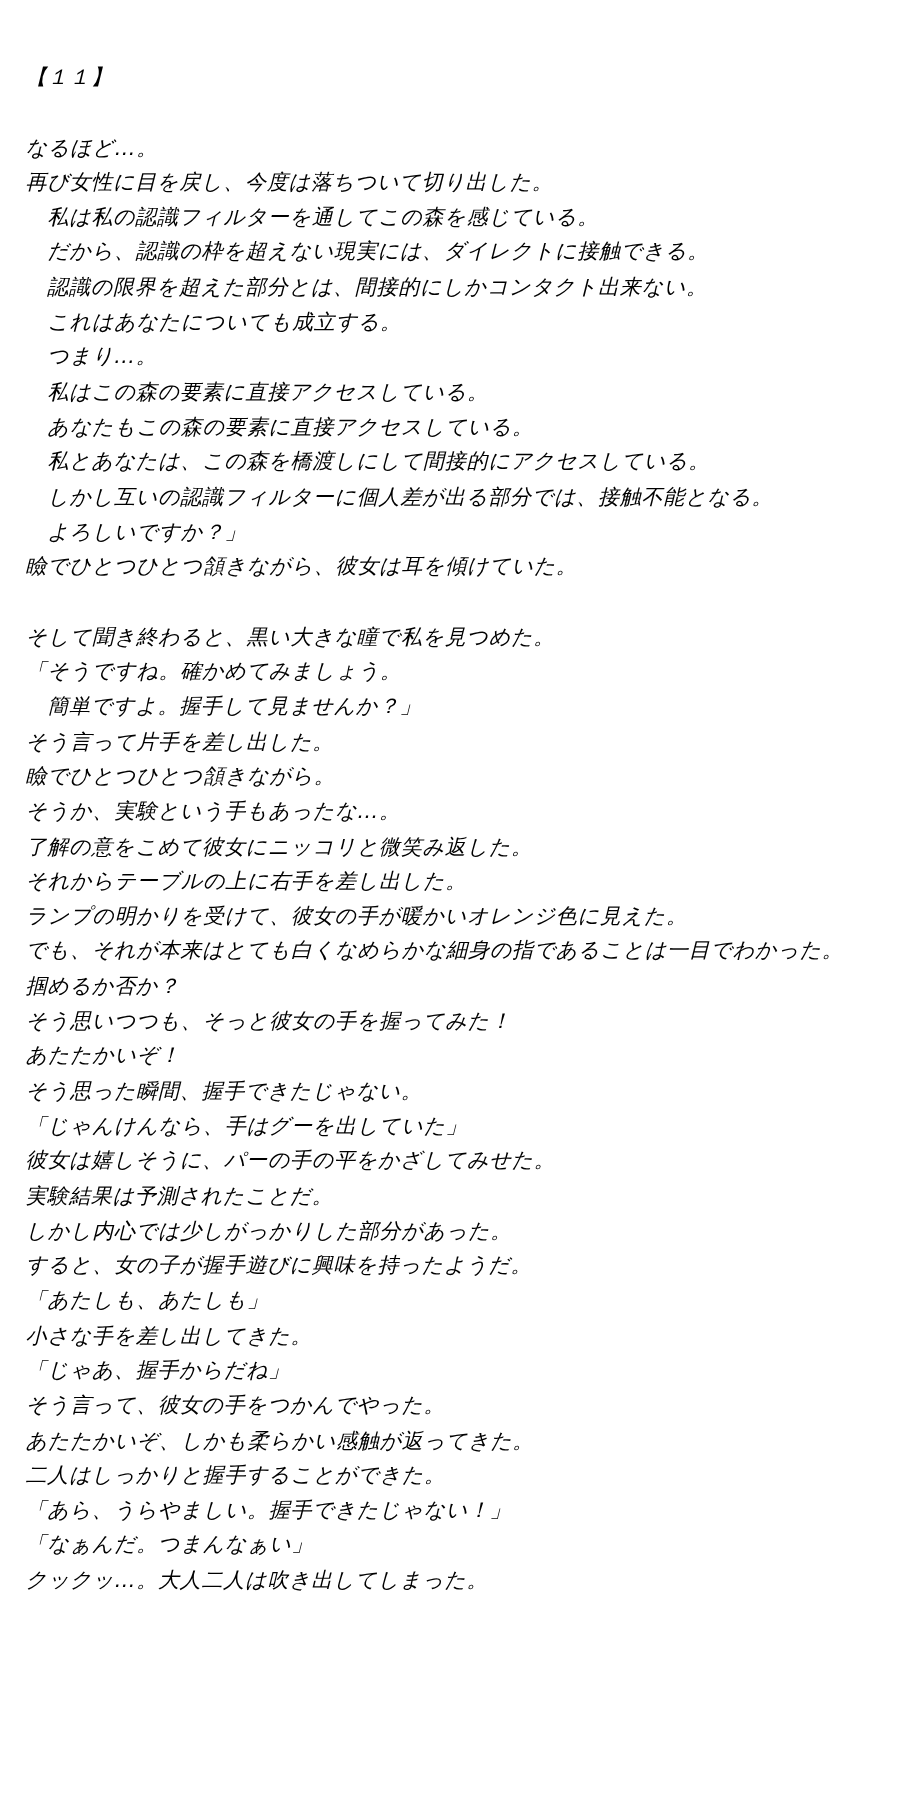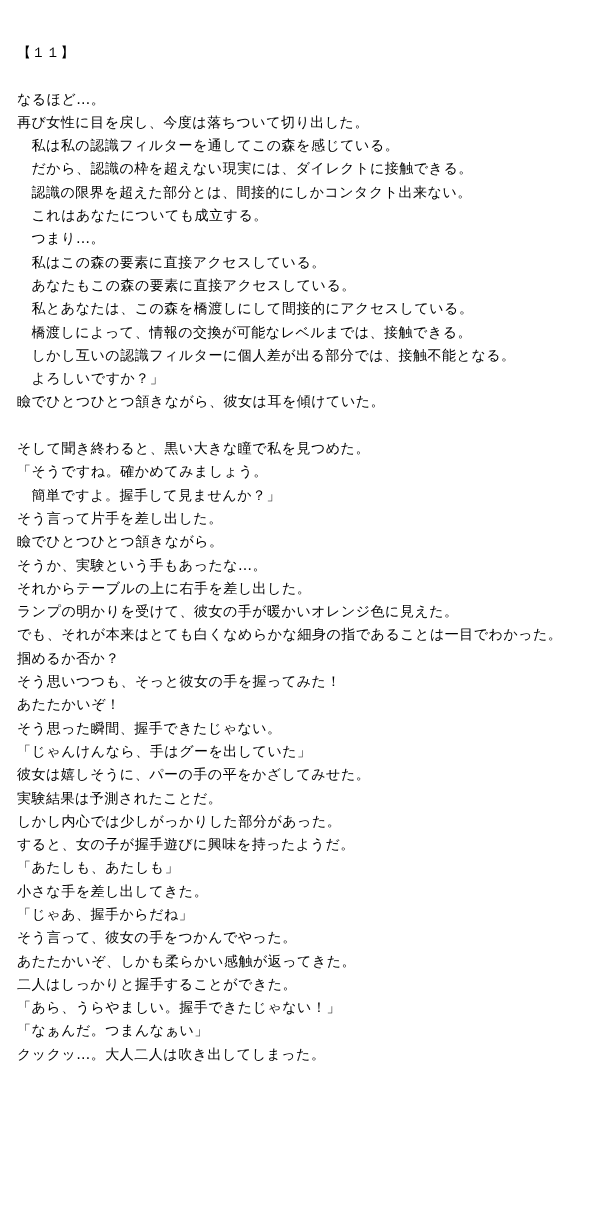--- a/index.html
+++ b/index.html
@@ -7,20 +7,21 @@
     padding: 0;
     background: #ffffff;
   }
   .page {
     position: relative;
     width: 605px;
     height: 1209px;
     background: #ffffff;
     overflow: hidden;
     font-family: "DejaVu Sans", "Liberation Sans", sans-serif;
+    font-style: italic;
   }
   .doc {
     position: absolute;
     top: 41px;
     left: 17px;
     right: 8px;
     color: #000000;
     font-size: 14px;
     line-height: 23.3px;
     letter-spacing: 0.5px;
@@ -47,31 +48,31 @@
         <div class="line">なるほど…。</div>
         <div class="line">再び女性に目を戻し、今度は落ちついて切り出した。</div>
         <div class="line">　私は私の認識フィルターを通してこの森を感じている。</div>
         <div class="line">　だから、認識の枠を超えない現実には、ダイレクトに接触できる。</div>
         <div class="line">　認識の限界を超えた部分とは、間接的にしかコンタクト出来ない。</div>
         <div class="line">　これはあなたについても成立する。</div>
         <div class="line">　つまり…。</div>
         <div class="line">　私はこの森の要素に直接アクセスしている。</div>
         <div class="line">　あなたもこの森の要素に直接アクセスしている。</div>
         <div class="line">　私とあなたは、この森を橋渡しにして間接的にアクセスしている。</div>
-        <div class="line">　橋渡しによって、情報の交換が可能なレベルまでは、接触できる。</div>
         <div class="line">　しかし互いの認識フィルターに個人差が出る部分では、接触不能となる。</div>
         <div class="line">　よろしいですか？」</div>
         <div class="line">瞼でひとつひとつ頷きながら、彼女は耳を傾けていた。</div>
         <div class="line"></div>
         <div class="line">そして聞き終わると、黒い大きな瞳で私を見つめた。</div>
         <div class="line">「そうですね。確かめてみましょう。</div>
         <div class="line">　簡単ですよ。握手して見ませんか？」</div>
         <div class="line">そう言って片手を差し出した。</div>
         <div class="line">瞼でひとつひとつ頷きながら。</div>
         <div class="line">そうか、実験という手もあったな…。</div>
+        <div class="line">了解の意をこめて彼女にニッコリと微笑み返した。</div>
         <div class="line">それからテーブルの上に右手を差し出した。</div>
         <div class="line">ランプの明かりを受けて、彼女の手が暖かいオレンジ色に見えた。</div>
         <div class="line">でも、それが本来はとても白くなめらかな細身の指であることは一目でわかった。</div>
         <div class="line">掴めるか否か？</div>
         <div class="line">そう思いつつも、そっと彼女の手を握ってみた！</div>
         <div class="line">あたたかいぞ！</div>
         <div class="line">そう思った瞬間、握手できたじゃない。</div>
         <div class="line">「じゃんけんなら、手はグーを出していた」</div>
         <div class="line">彼女は嬉しそうに、パーの手の平をかざしてみせた。</div>
         <div class="line">実験結果は予測されたことだ。</div>

